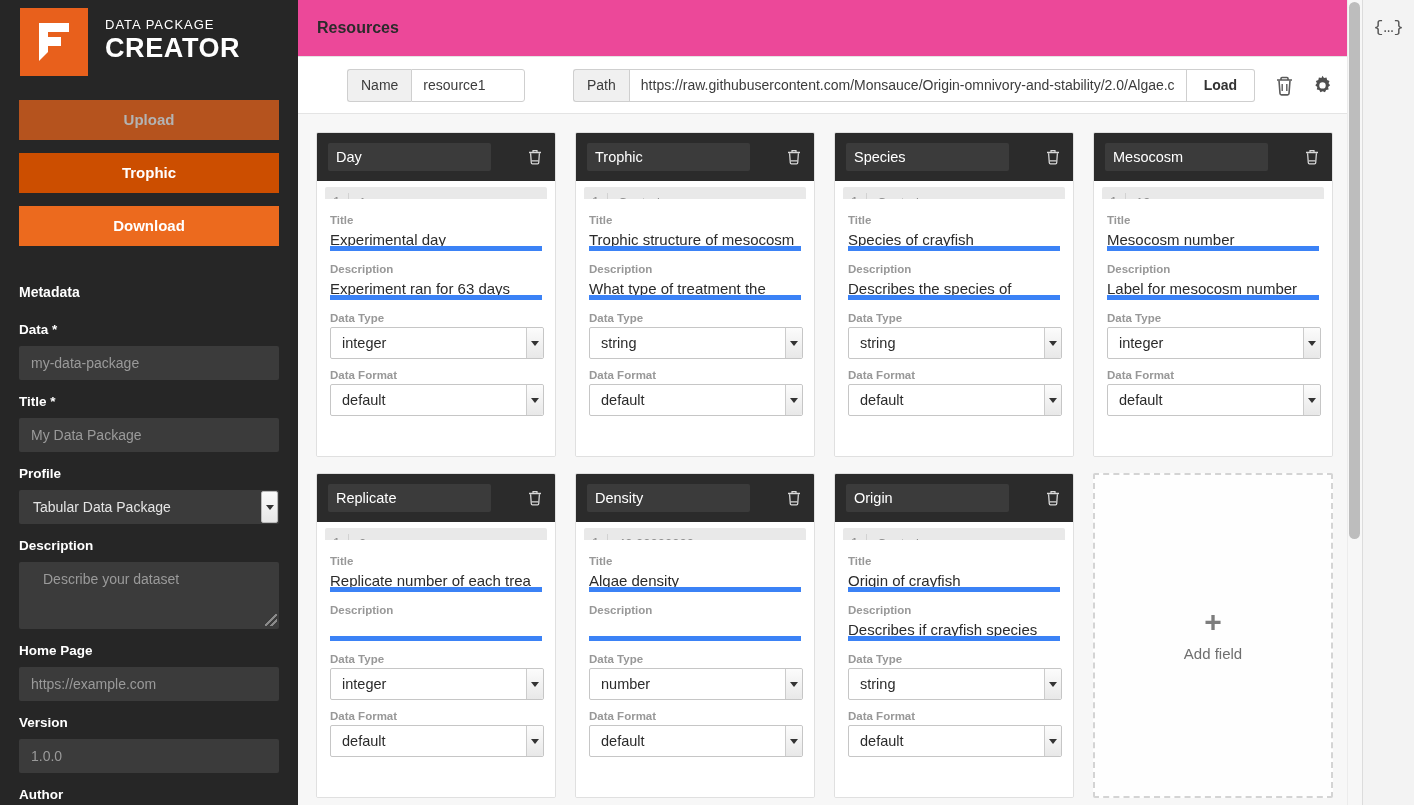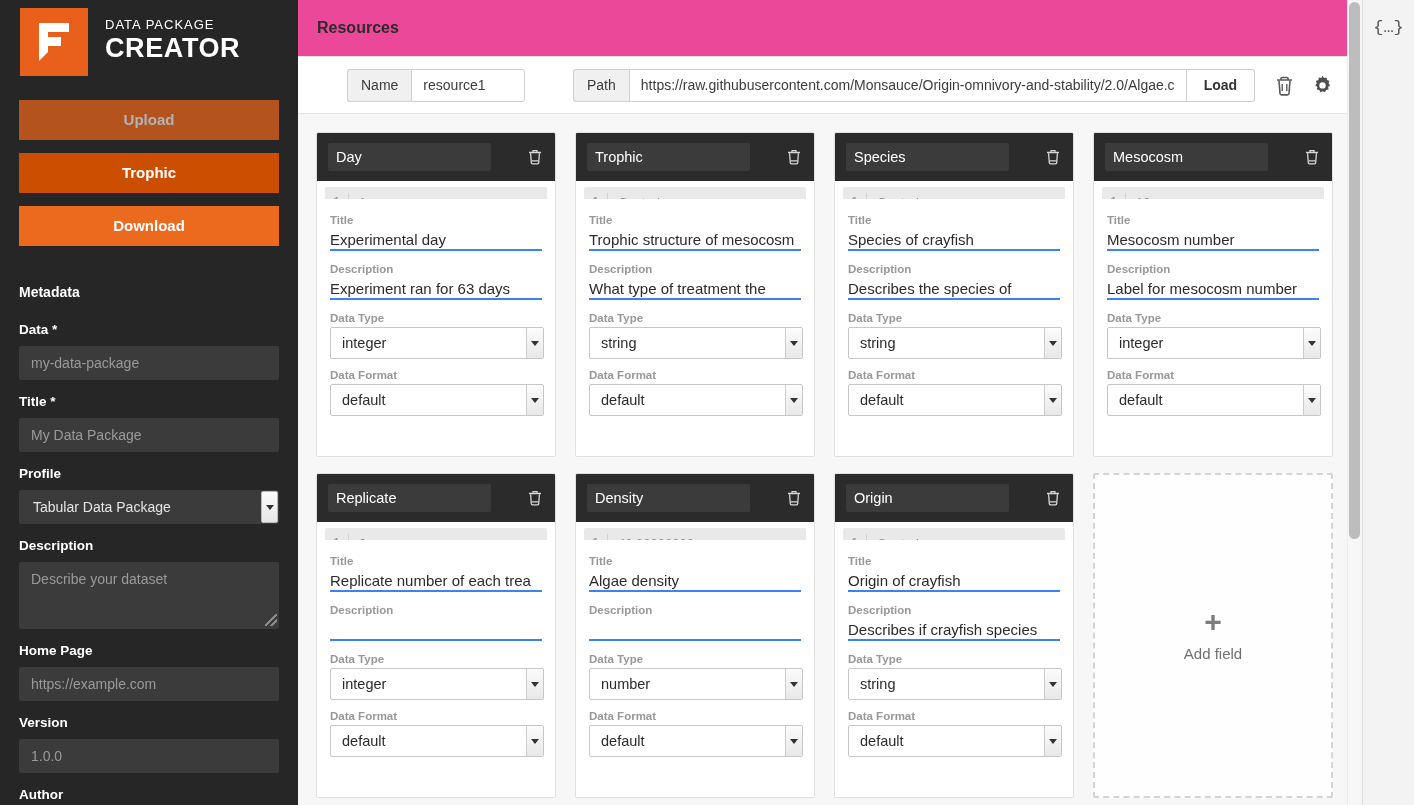--- a/index.html
+++ b/index.html
@@ -74,21 +74,21 @@
     display: flex; align-items: center; justify-content: center;
   }
   .sel-arrow i {
     width: 0; height: 0; border-left: 4px solid transparent; border-right: 4px solid transparent;
     border-top: 5px solid #333; display: block;
   }
   .ta-wrap { position: relative; width: 260px; margin-bottom: 14px; }
   .ta-input {
     display: block; width: 260px; height: 67px;
     background: #3b3b3b; border: none; border-radius: 2px;
-    color: #9a9a9a; font-size: 14px; padding: 9px 12px; resize: none;
+    color: #9a9a9a; font-size: 14px; padding: 9px 24px; resize: none;
     font-family: "Liberation Sans", sans-serif;
   }
   .ta-input::placeholder { color: #9a9a9a; opacity: 1; }
   .ta-grip {
     position: absolute; right: 2px; bottom: 3px; width: 12px; height: 12px;
     background:
       linear-gradient(135deg, transparent 45%, #8a8a8a 45%, #8a8a8a 55%, transparent 55%),
       linear-gradient(135deg, transparent 70%, #8a8a8a 70%, #8a8a8a 80%, transparent 80%);
     pointer-events: none;
   }
@@ -171,21 +171,21 @@
   }
 
   .fcard-body {
     position: absolute; left: 0; right: 0; top: 66px; bottom: 0;
     background: #ffffff; padding: 12px 13px 0 13px;
   }
   .frow { margin-bottom: 2px; }
   .flabel { font-size: 11.5px; color: #989898; font-weight: bold; line-height: 18px; }
   .fvalue {
     font-size: 15px; color: #2b2b2b; line-height: 22px; height: 22px;
-    white-space: nowrap; overflow: hidden; border-bottom: 2px solid #3b82f6;
+    white-space: nowrap; overflow: hidden; border-bottom: 5px solid #3b82f6;
     padding-bottom: 6px; margin-bottom: 9px;
   }
   .fvalue.empty { color: transparent; }
 
   .dd-wrap { position: relative; width: 214px; height: 32px; margin-bottom: 7px; }
   .dd-box {
     width: 214px; height: 32px; background: #ffffff; border: 1px solid #c6c6c6;
     border-radius: 2px; font-size: 14.5px; color: #2b2b2b; line-height: 30px;
     padding: 0 26px 0 11px; white-space: nowrap; overflow: hidden;
   }

